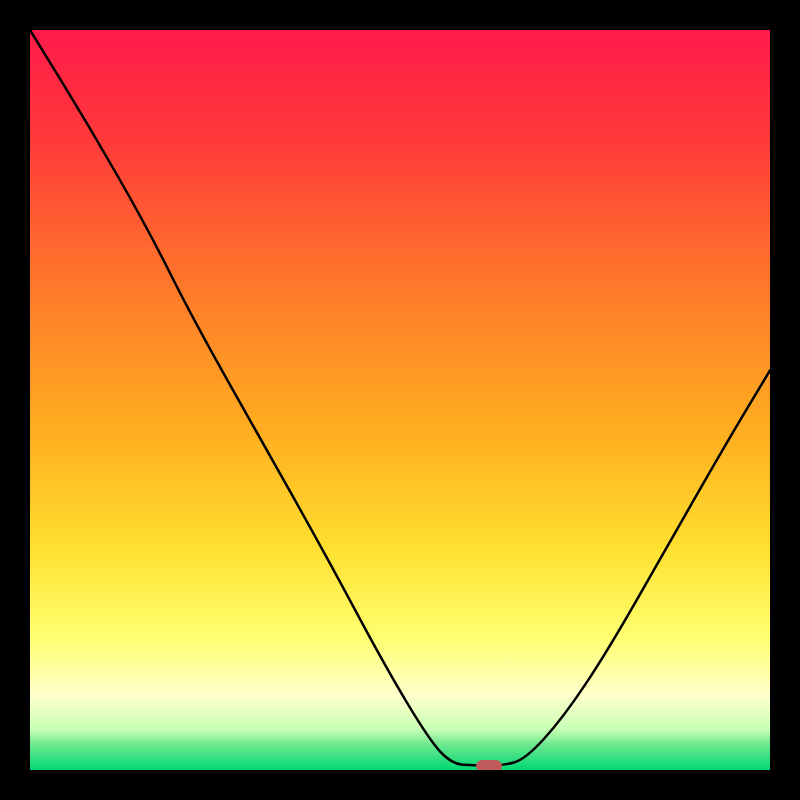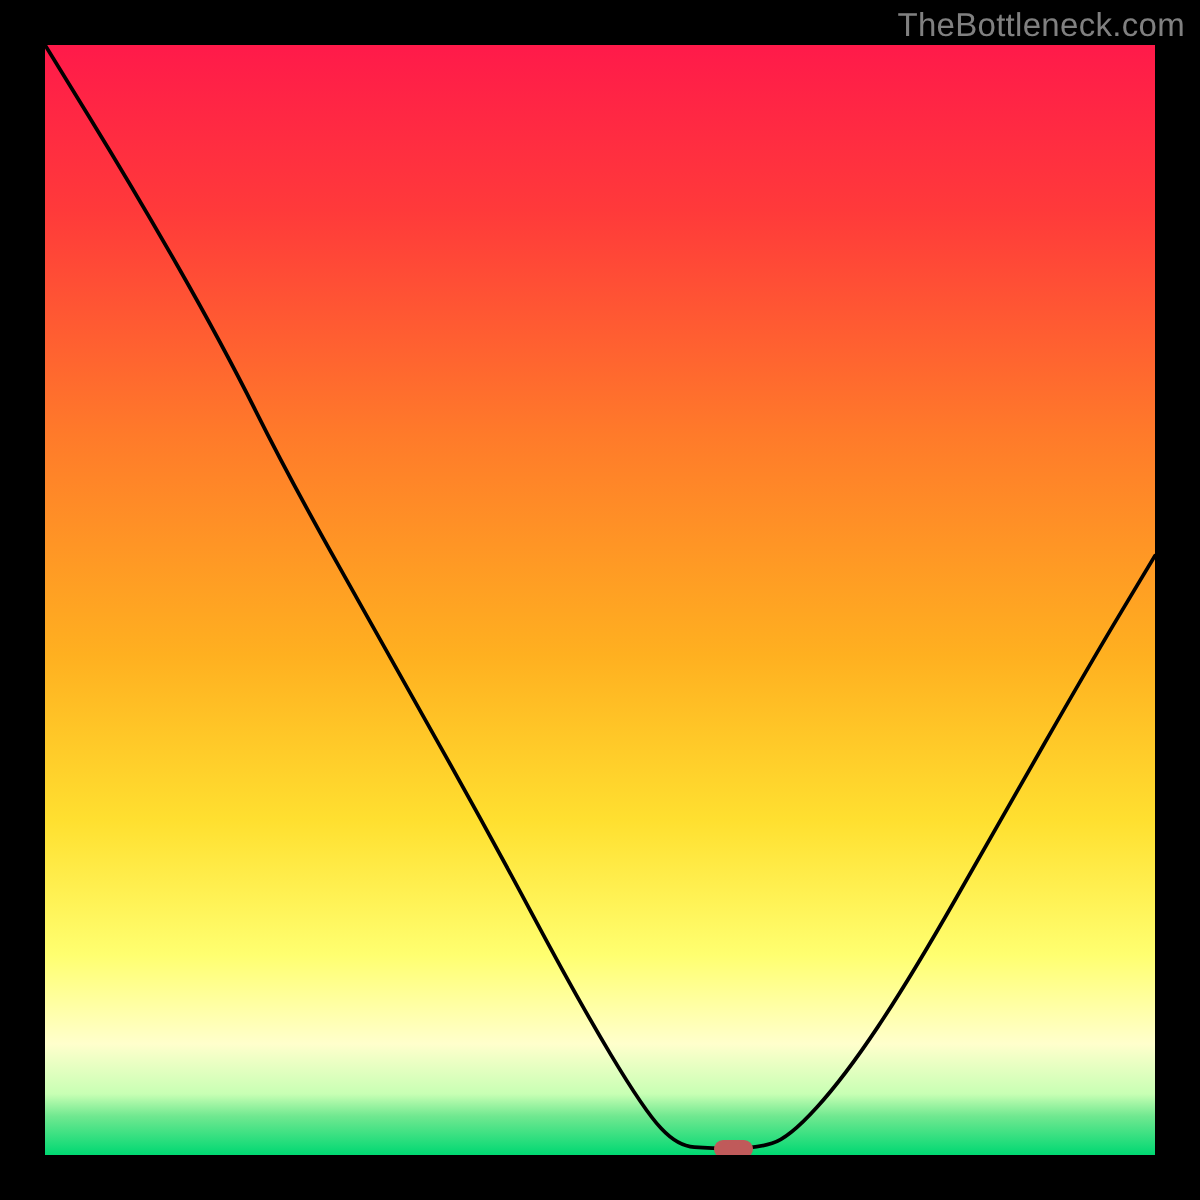--- a/index.html
+++ b/index.html
@@ -48,21 +48,20 @@
     width: 740px;
     height: 740px;
     z-index: 2;
   }
 </style>
 </head>
 <body>
 
 <div class="frame">
 
-  <div class="watermark">TheBottleneck.com</div>
 
   <div class="plot-area">
     <svg class="bg" width="740" height="740">
       <defs>
         <linearGradient id="bgGrad" x1="0" y1="0" x2="0" y2="1">
             <stop offset="0.0%" stop-color="#ff1a4a"></stop>
             <stop offset="15.0%" stop-color="#ff3a3a"></stop>
             <stop offset="35.0%" stop-color="#ff7a2a"></stop>
             <stop offset="55.0%" stop-color="#ffb020"></stop>
             <stop offset="70.0%" stop-color="#ffe030"></stop>

